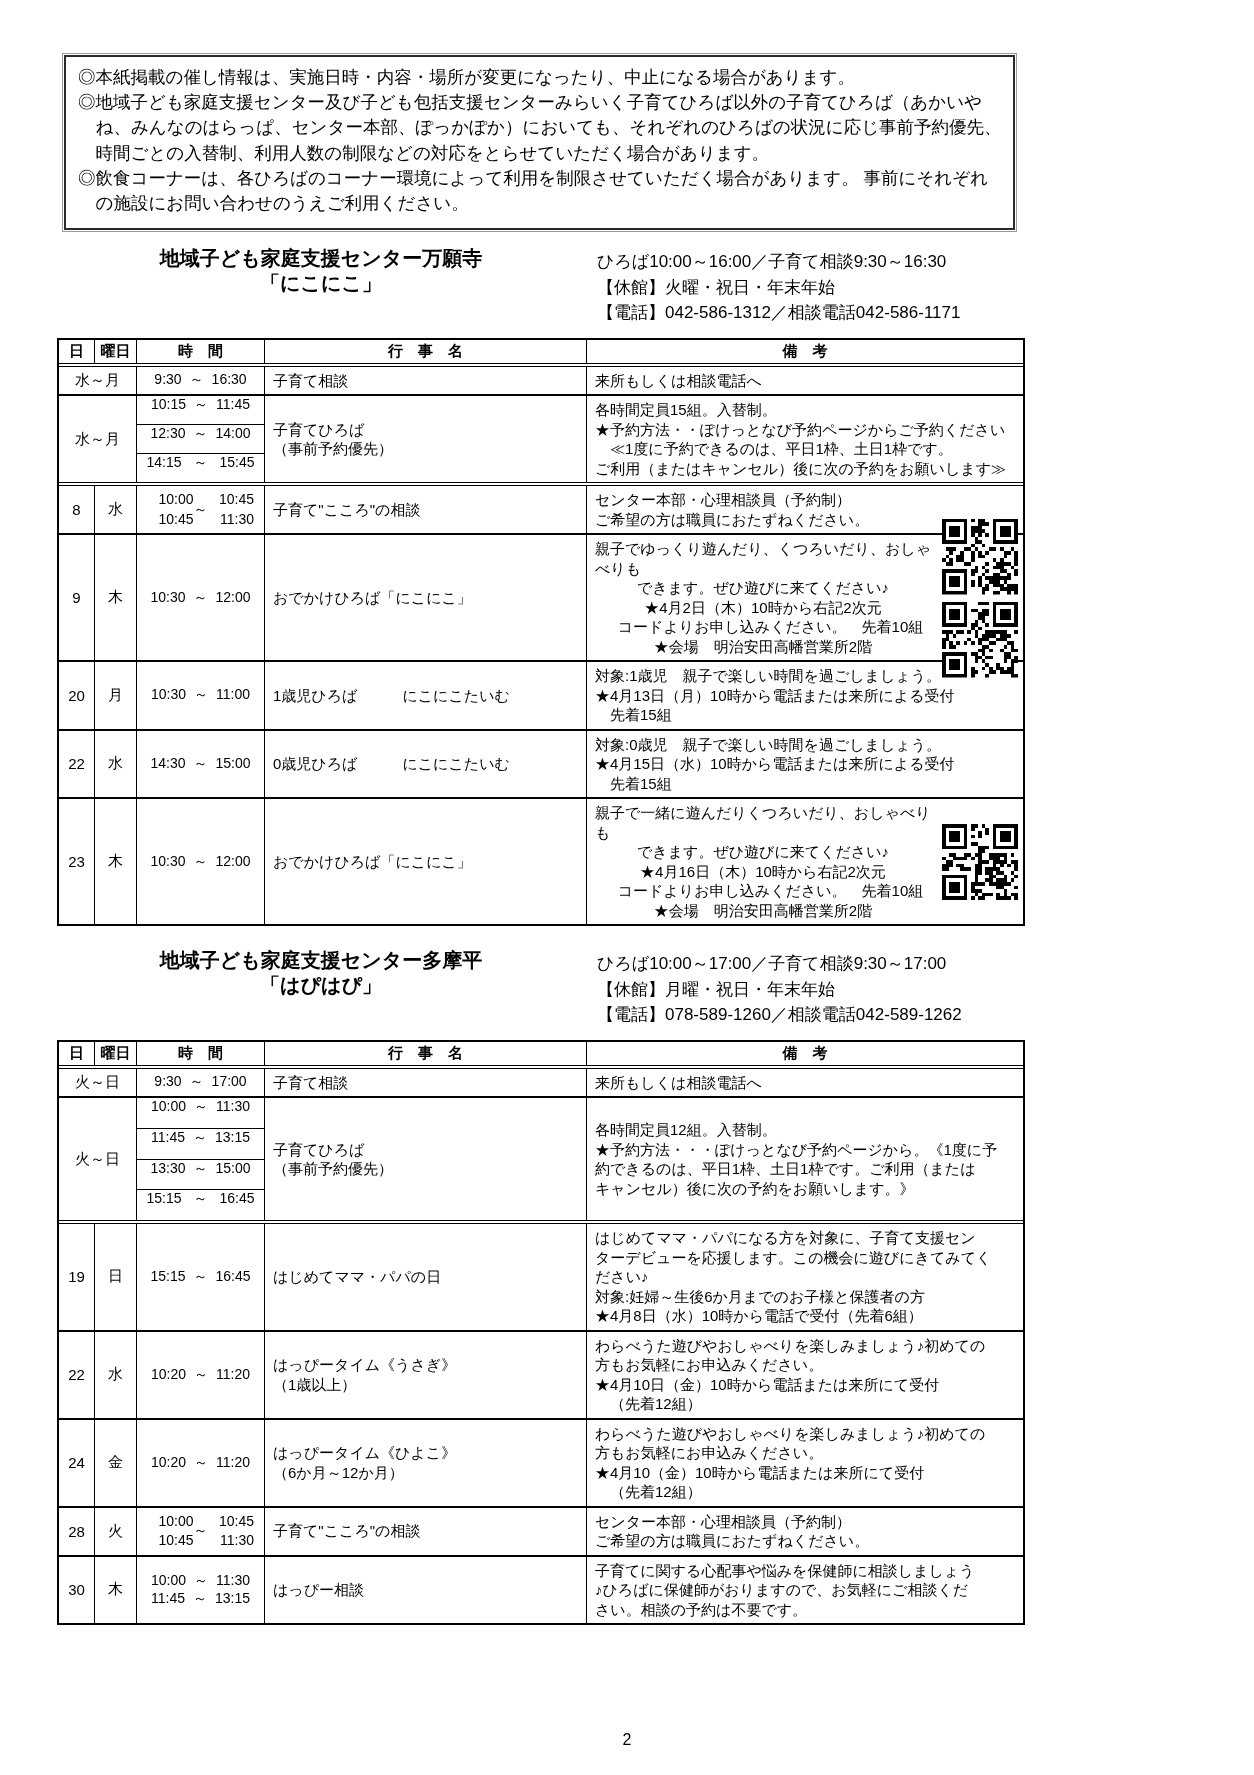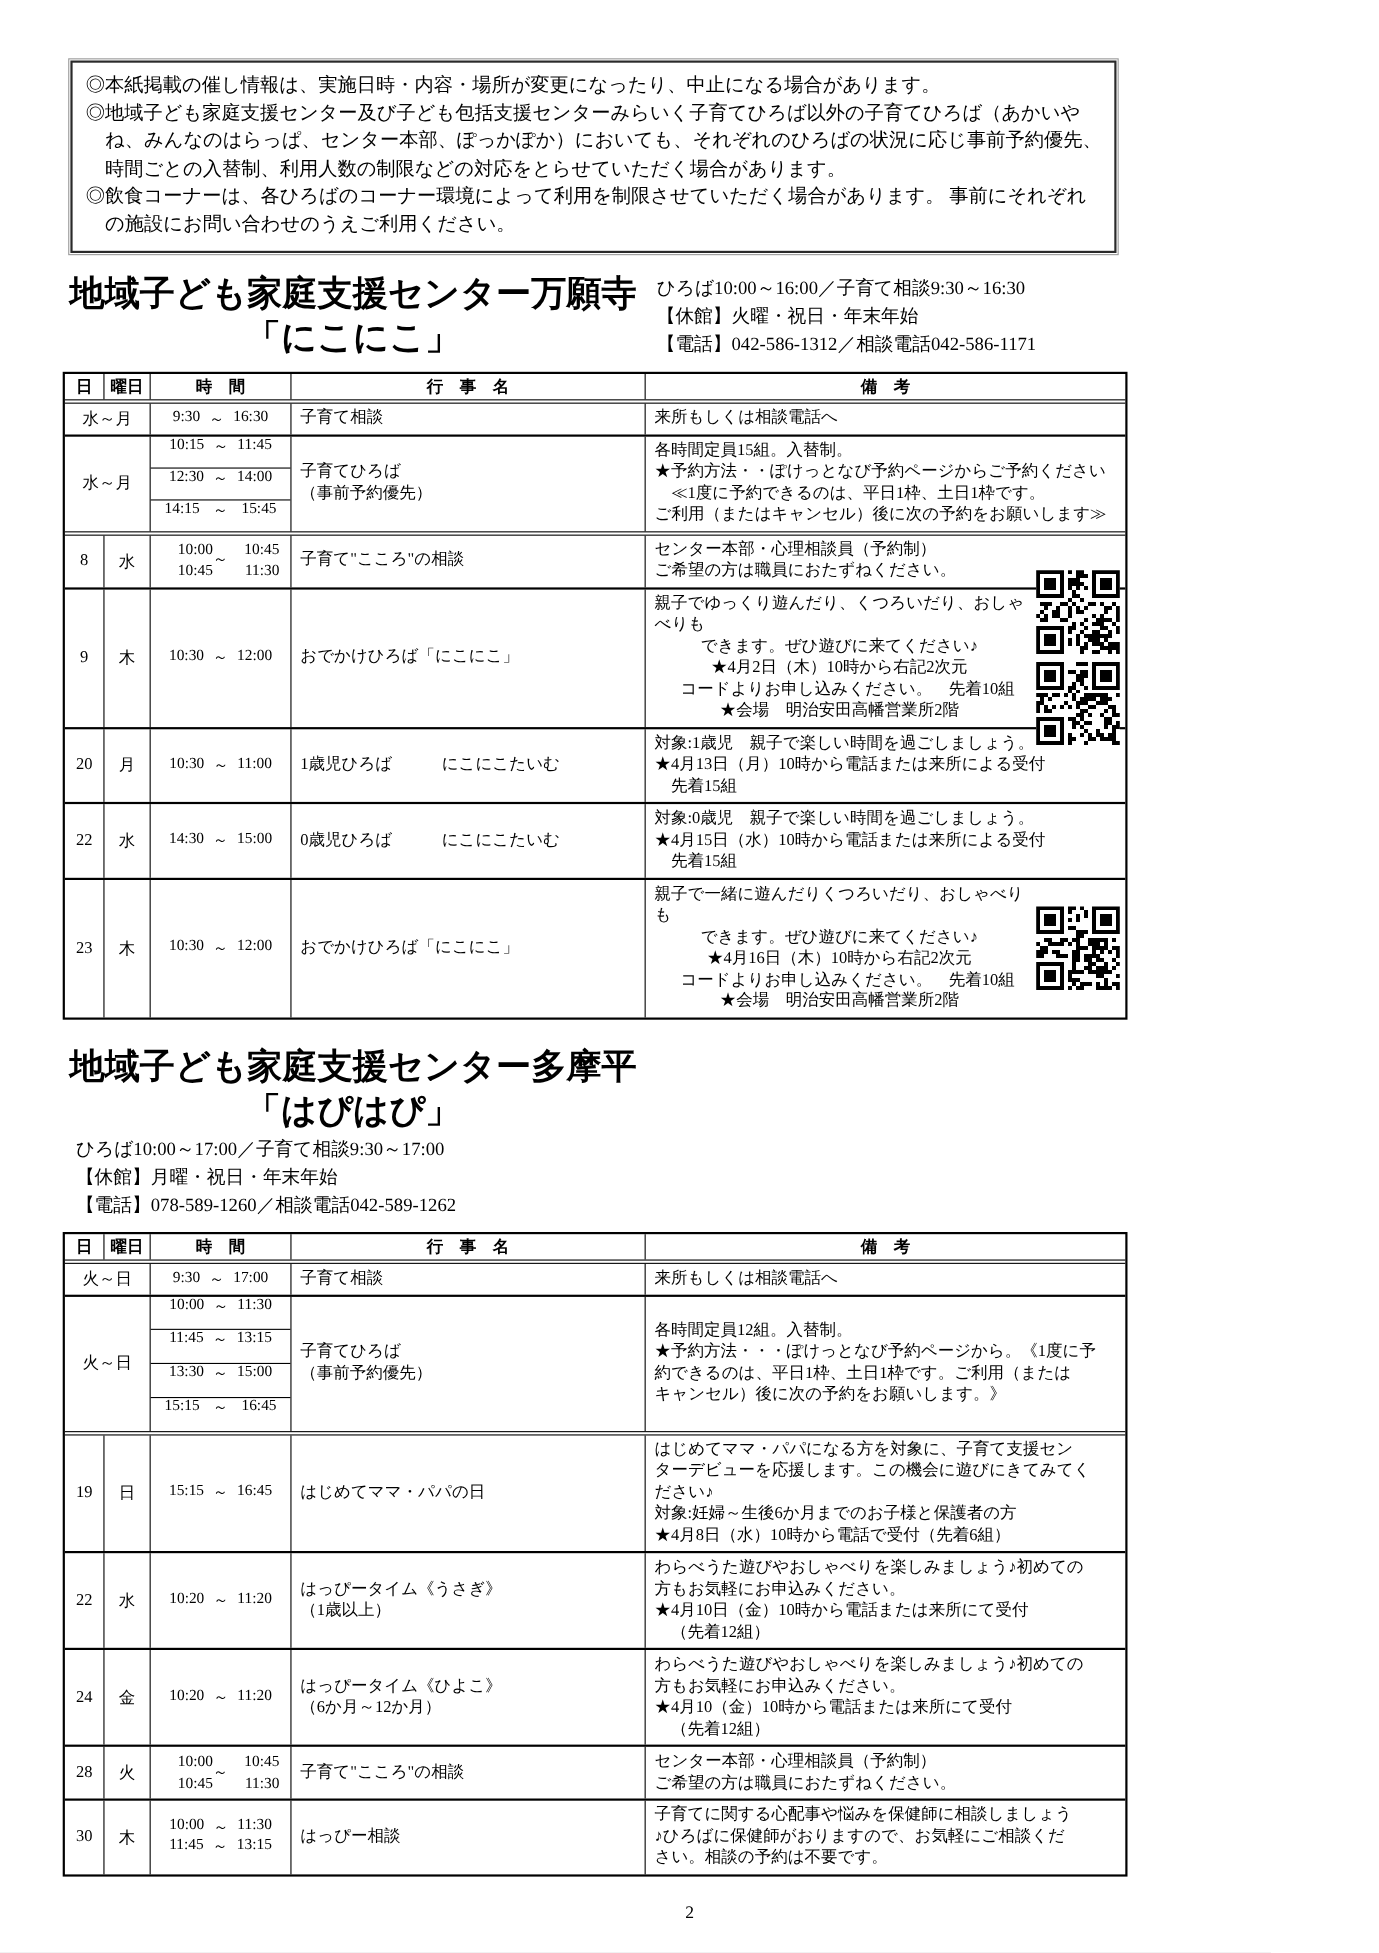--- a/index.html
+++ b/index.html
@@ -1,28 +1,28 @@
 <!DOCTYPE html>
 <html lang="ja"><head>
 <meta charset="utf-8">
 <style>
   html,body{margin:0;padding:0;background:#e8e8e8;}
   .page{position:relative;width:1254px;height:1775px;background:#ffffff;color:#000;
-        font-family:Liberation Serif, serif;overflow:hidden;}
+        font-family:Liberation Sans, sans-serif;overflow:hidden;}
   .content{position:absolute;left:57px;top:55px;width:968px;}
 
   
   .notice-box{border:2px solid #2a2a2a;outline:1px solid #999;outline-offset:1px;
               padding:8px 10px 12px 12px;margin-left:7px;width:calc(100% - 43px);
               font-size:17.5px;line-height:1.44;}
   .notice-item{padding-left:1em;text-indent:-1em;}
 
   
   .sec-head{display:flex;margin:16px 0 12px 0;}
-  .sec-title{width:528px;text-align:center;font-weight:bold;font-size:32px;line-height:1.25;}
+  .sec-title{width:528px;text-align:center;font-weight:bold;font-size:20px;line-height:1.25;}
   .sec-info{flex:1;font-size:17px;line-height:1.5;padding-top:3px;margin-left:12px;}
 
   
   .sched{border:2px solid #000;width:100%;box-sizing:border-box;font-size:15px;}
   .t-head,.t-row{display:grid;grid-template-columns:36px 42px 128px 322px 1fr;}
   .t-head{font-weight:bold;border-bottom:4px double #000;}
   .t-head .c{padding:2px;min-height:20px;}
   .t-row{border-bottom:2px solid #000;min-height:24px;}
   .t-row:last-child{border-bottom:none;}
   .t-row.thick{border-bottom:4px double #000;}
@@ -626,21 +626,21 @@
                 <rect x="16" y="20" width="1" height="1" fill="#000"></rect>
                 <rect x="17" y="20" width="1" height="1" fill="#000"></rect>
                 <rect x="18" y="20" width="1" height="1" fill="#000"></rect>
                 <rect x="20" y="20" width="1" height="1" fill="#000"></rect>
               </svg>
             </div>
           </div>
         </div>
       </div>
 
-    <div class="sec-head" style="margin-top:22px;flex-direction:column;">
+    <div class="sec-head" style="margin-top:22px;">
       <div class="sec-title">
         <div>地域子ども家庭支援センター多摩平</div>
         <div>「はぴはぴ」</div>
       </div>
       <div class="sec-info">
           <div class="info-line">ひろば10:00～17:00／子育て相談9:30～17:00</div>
           <div class="info-line">【休館】月曜・祝日・年末年始</div>
           <div class="info-line">【電話】078-589-1260／相談電話042-589-1262</div>
         </div>
     </div>

